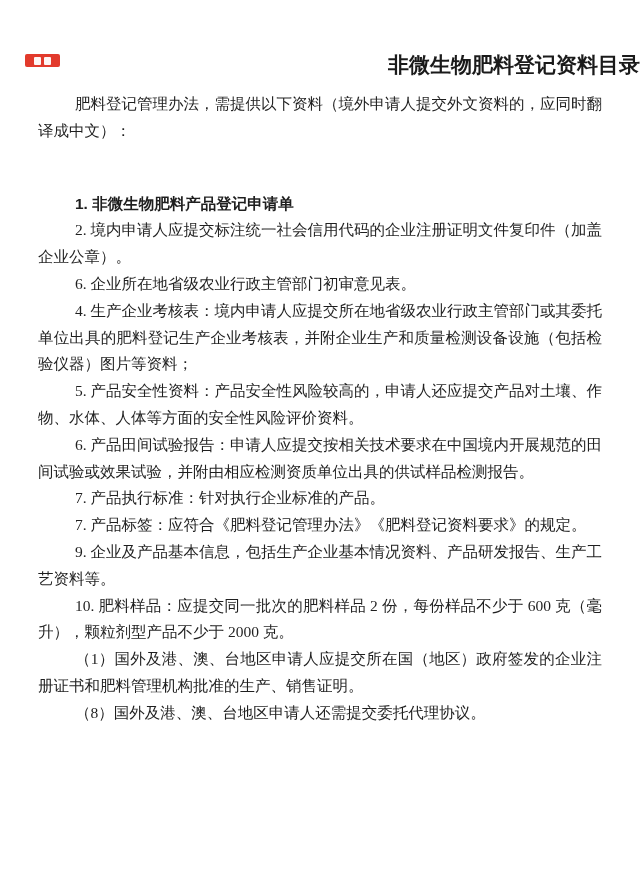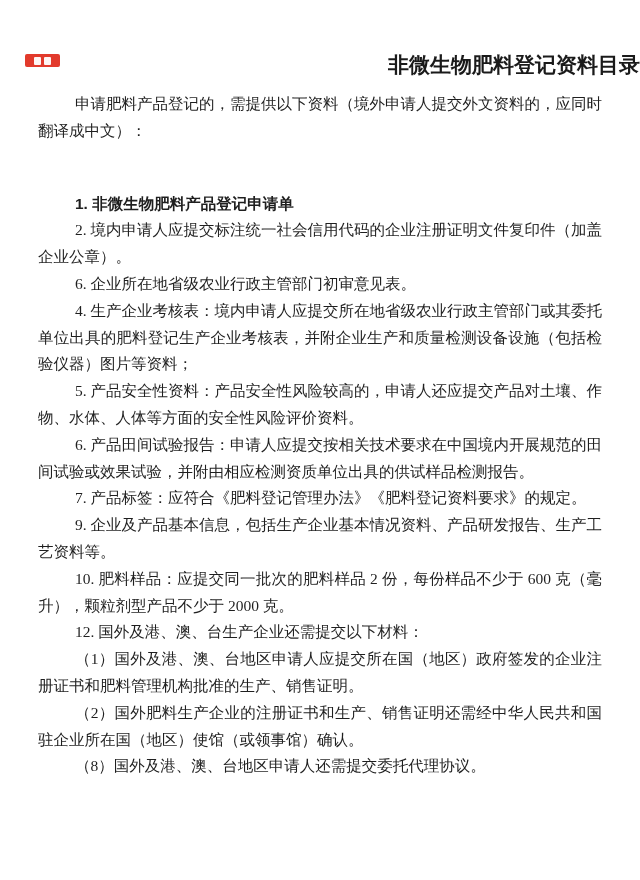--- a/index.html
+++ b/index.html
@@ -63,31 +63,30 @@
 </head>
 <body style="background: rgb(255, 255, 255); color: rgb(31, 31, 31);">
 
 <div class="page">
 
   <div class="badge" style="background: rgb(226, 58, 44);"></div>
 
   <h1 class="title">非微生物肥料登记资料目录</h1>
 
   <div class="content">
-    <p>申请肥料产品登记的，需提供以下资料（境外申请人提交外文资料的，应同时翻译成中文）：</p>
+    <p>肥料登记管理办法，需提供以下资料（境外申请人提交外文资料的，应同时翻译成中文）：</p>
     <div id="para-container">
         <p class="bold">1. 非微生物肥料产品登记申请单</p>
         <p class="">2. 境内申请人应提交标注统一社会信用代码的企业注册证明文件复印件（加盖企业公章）。</p>
         <p class="">6. 企业所在地省级农业行政主管部门初审意见表。</p>
         <p class="">4. 生产企业考核表：境内申请人应提交所在地省级农业行政主管部门或其委托单位出具的肥料登记生产企业考核表，并附企业生产和质量检测设备设施（包括检验仪器）图片等资料；</p>
         <p class="">5. 产品安全性资料：产品安全性风险较高的，申请人还应提交产品对土壤、作物、水体、人体等方面的安全性风险评价资料。</p>
         <p class="">6. 产品田间试验报告：申请人应提交按相关技术要求在中国境内开展规范的田间试验或效果试验，并附由相应检测资质单位出具的供试样品检测报告。</p>
+        <p class="">7. 产品执行标准：针对执行企业标准的产品。</p>
         <p class="">7. 产品标签：应符合《肥料登记管理办法》《肥料登记资料要求》的规定。</p>
         <p class="">9. 企业及产品基本信息，包括生产企业基本情况资料、产品研发报告、生产工艺资料等。</p>
         <p class="">10. 肥料样品：应提交同一批次的肥料样品 2 份，每份样品不少于 600 克（毫升），颗粒剂型产品不少于 2000 克。</p>
-        <p class="">12. 国外及港、澳、台生产企业还需提交以下材料：</p>
         <p class="">（1）国外及港、澳、台地区申请人应提交所在国（地区）政府签发的企业注册证书和肥料管理机构批准的生产、销售证明。</p>
-        <p class="">（2）国外肥料生产企业的注册证书和生产、销售证明还需经中华人民共和国驻企业所在国（地区）使馆（或领事馆）确认。</p>
         <p class="">（8）国外及港、澳、台地区申请人还需提交委托代理协议。</p>
       </div>
   </div>
 
 </div>
 
 </body></html>

